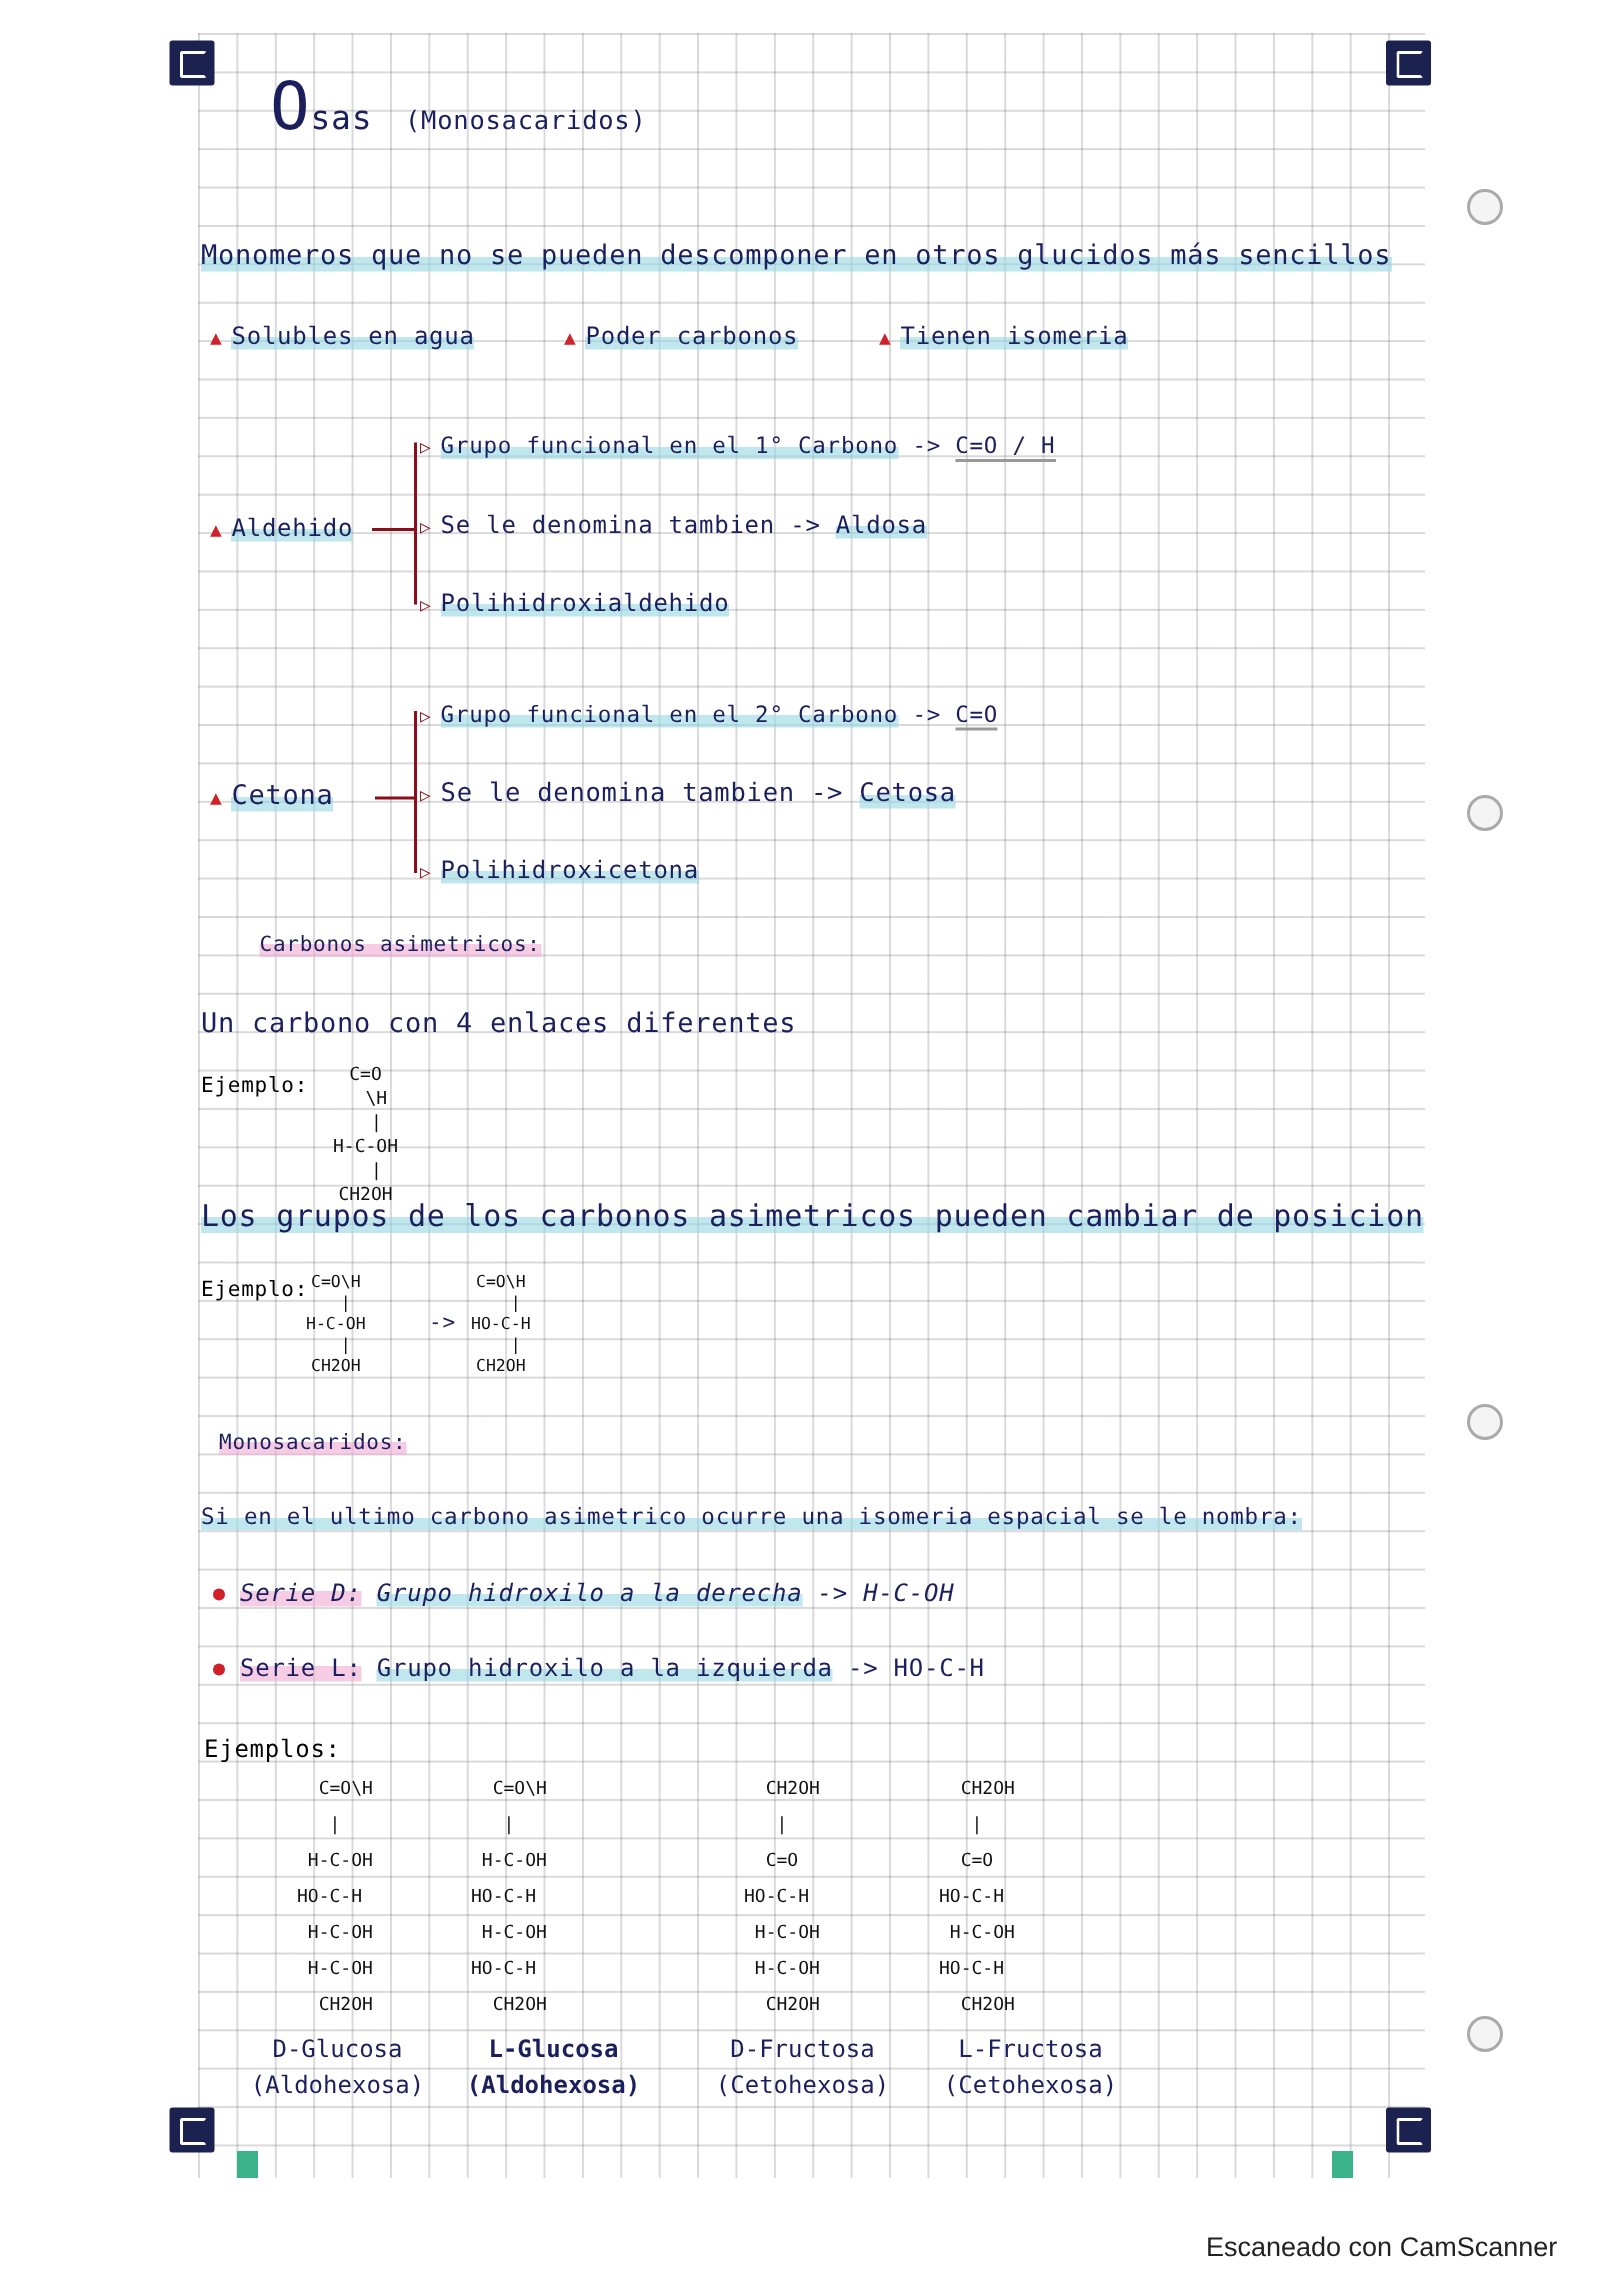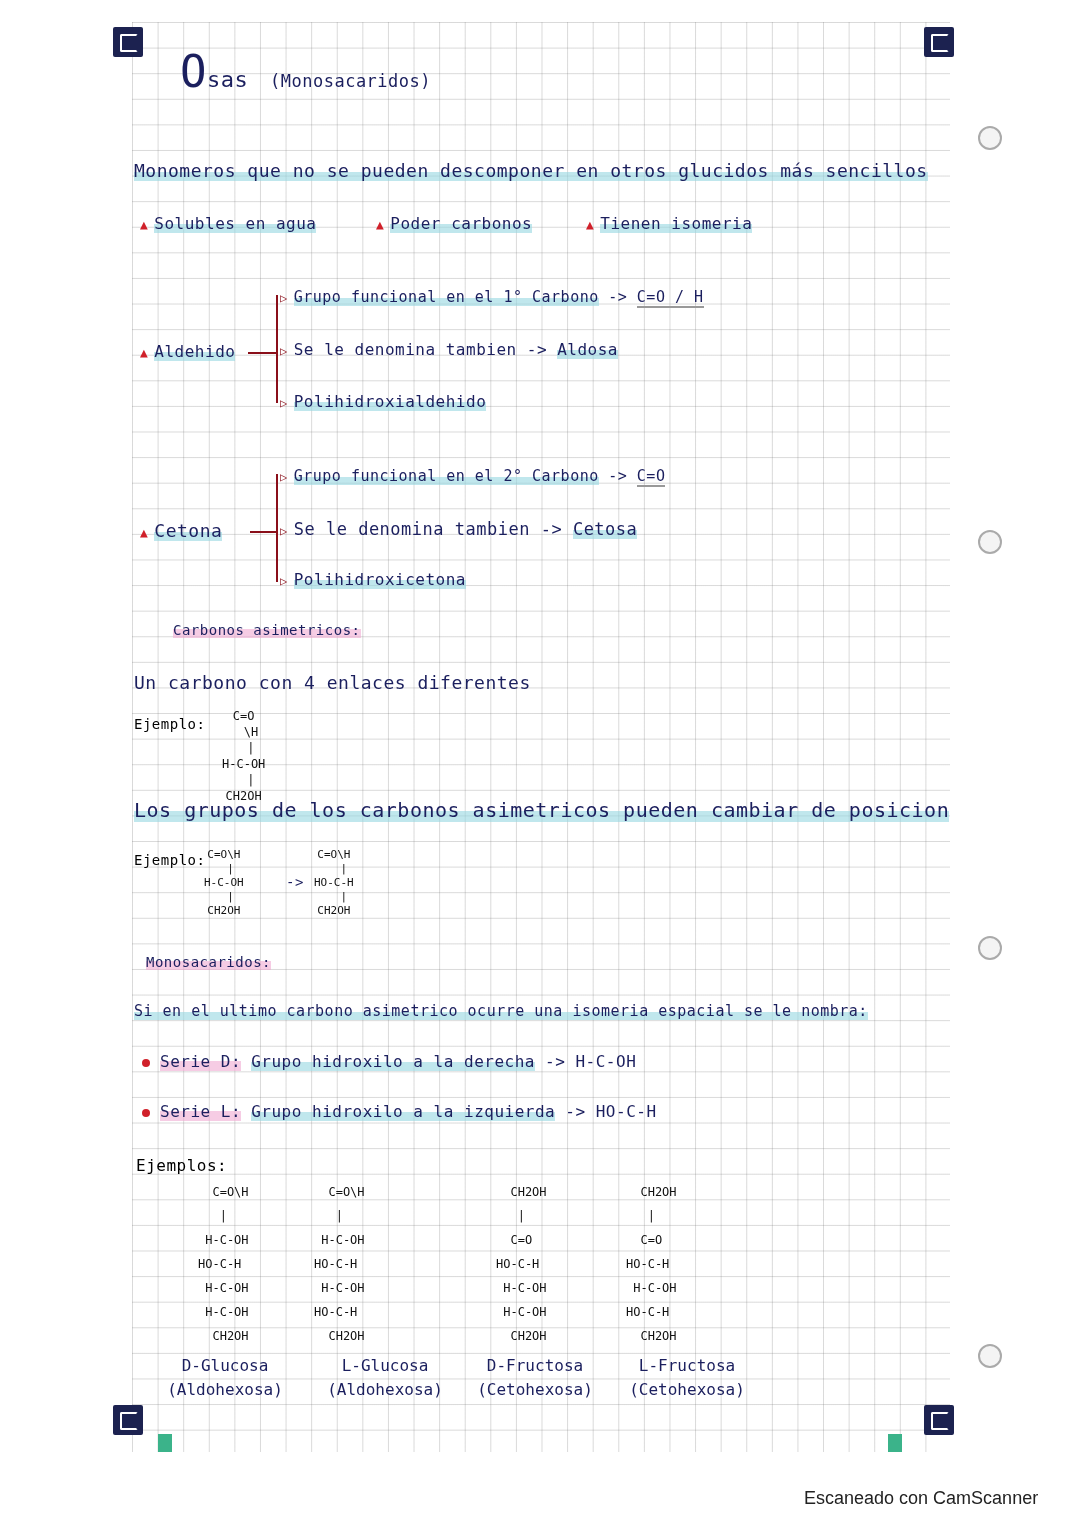--- a/index.html
+++ b/index.html
@@ -93,21 +93,21 @@
 CH2OH</div>
 <div class="abs hand" style="left:286px;top:874px;font-size:14px;">-&gt;</div>
 <div class="abs formula" style="left:314px;top:848px;font-size:11px;line-height:14px;">C=O\H
    |
 HO-C-H
    |
 CH2OH</div>
 
 <div class="abs hand" style="left:146px;top:954px;font-size:14px;"><span class="hl-pink">Monosacaridos:</span></div>
 <div class="abs hand" style="left:134px;top:1002px;font-size:15px;"><span class="hl-blue">Si en el ultimo carbono asimetrico ocurre una isomeria espacial se le nombra:</span></div>
-<div class="abs hand" style="left:142px;top:1052px;font-size:16px;"><span class="dot"></span><span class="hl-pink">Serie D:</span> <span class="hl-blue">Grupo hidroxilo a la derecha</span> <span>-&gt;</span> <span>H-C-OH</span></div>
+<div class="abs hand" style="left:142px;top:1052px;font-size:16px;font-style:italic;"><span class="dot"></span><span class="hl-pink">Serie D:</span> <span class="hl-blue">Grupo hidroxilo a la derecha</span> <span>-&gt;</span> <span>H-C-OH</span></div>
 <div class="abs hand" style="left:142px;top:1102px;font-size:16px;"><span class="dot"></span><span class="hl-pink">Serie L:</span> <span class="hl-blue">Grupo hidroxilo a la izquierda</span> <span>-&gt;</span> <span>HO-C-H</span></div>
 
 <div class="abs hand red" style="left:136px;top:1156px;font-size:16px;">Ejemplos:</div>
 
 <div class="abs formula" style="left:198px;top:1180px;font-size:12px;line-height:24px;text-align:left;">  C=O\H
    |
  H-C-OH
 HO-C-H
  H-C-OH
  H-C-OH
@@ -131,21 +131,21 @@
   C=O
 HO-C-H
  H-C-OH
 HO-C-H
   CH2OH</div>
 
 <div class="abs caption" style="left:160px;top:1354px;width:130px;">
     <div>D-Glucosa</div>
     <div>(Aldohexosa)</div>
   </div>
-<div class="abs caption" style="left:320px;top:1354px;width:130px;">
+<div class="abs caption" style="left:304px;top:1354px;width:130px;font-weight:bold;">
     <div>L-Glucosa</div>
     <div>(Aldohexosa)</div>
   </div>
 <div class="abs caption" style="left:470px;top:1354px;width:130px;">
     <div>D-Fructosa</div>
     <div>(Cetohexosa)</div>
   </div>
 <div class="abs caption" style="left:622px;top:1354px;width:130px;">
     <div>L-Fructosa</div>
     <div>(Cetohexosa)</div>

